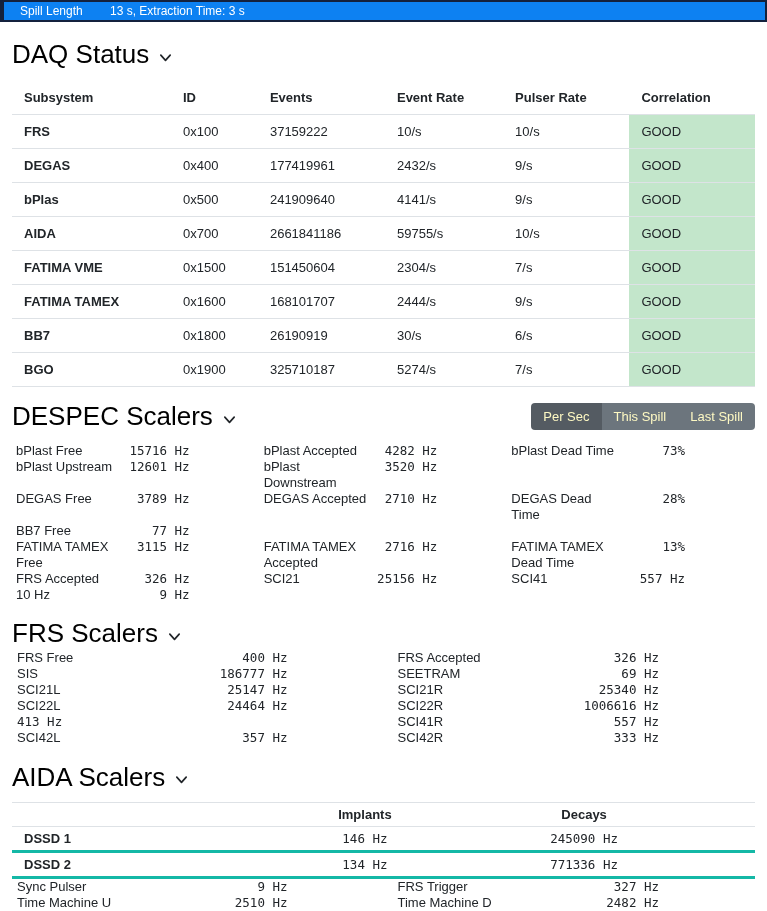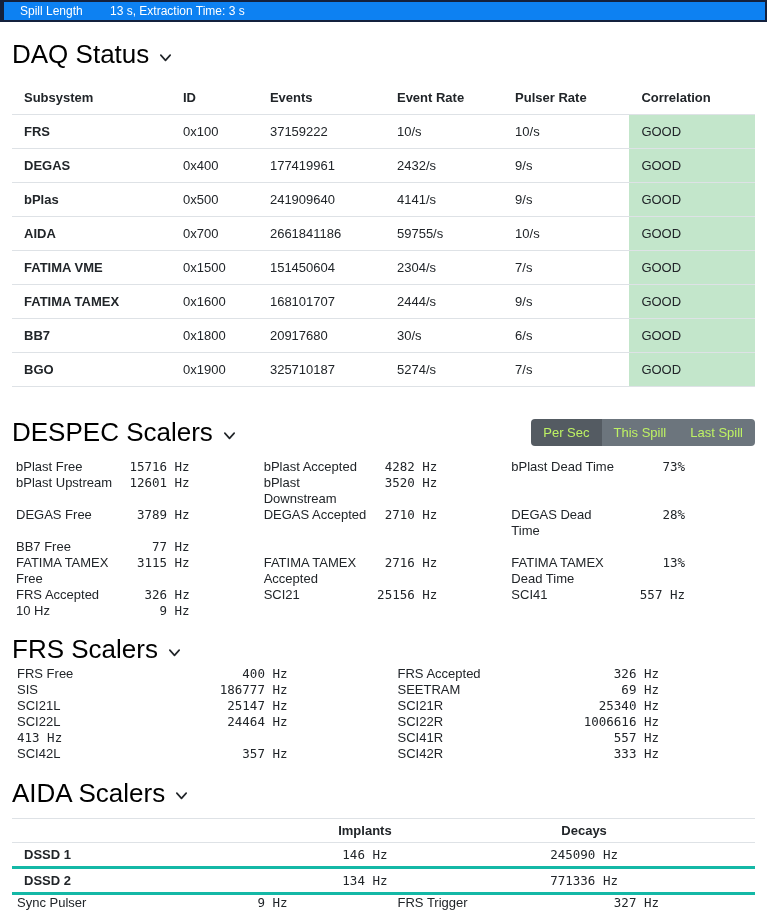--- a/index.html
+++ b/index.html
@@ -59,25 +59,25 @@
     line-height: 17px;
     vertical-align: middle;
   }
   table.daq thead th { border-bottom: 1px solid #dee2e6; font-weight: 700; }
   table.daq tbody td, table.daq tbody th { border-top: 1px solid #dee2e6; }
   table.daq tbody tr:last-child td, table.daq tbody tr:last-child th { border-bottom: 1px solid #dee2e6; }
   table.daq .rowhead { font-weight: 700; }
   td.good { background: #c3e6cb; }
 
   
-  .despec-head { margin-top: 30px; }
+  .despec-head { margin-top: 14px; }
   .btn-group { display: inline-flex; border-radius: 4px; overflow: hidden; }
   .btn {
     border: none;
-    color: #bef264;
+    color: #fef9c3;
     background: #6c757d;
     font-family: "Liberation Sans", sans-serif;
     font-size: 13px;
     padding: 5px 12px;
     cursor: pointer;
     line-height: 17px;
   }
   .btn.active { background: #545b62; }
 
   .scaler-grid3 {
@@ -205,21 +205,21 @@
         <th class="rowhead">FATIMA TAMEX</th>
         <td>0x1600</td>
         <td>168101707</td>
         <td>2444/s</td>
         <td>9/s</td>
         <td class="good">GOOD</td>
       </tr>
       <tr>
         <th class="rowhead">BB7</th>
         <td>0x1800</td>
-        <td>20917680</td>
+        <td>26190919</td>
         <td>30/s</td>
         <td>6/s</td>
         <td class="good">GOOD</td>
       </tr>
       <tr>
         <th class="rowhead">BGO</th>
         <td>0x1900</td>
         <td>325710187</td>
         <td>5274/s</td>
         <td>7/s</td>

